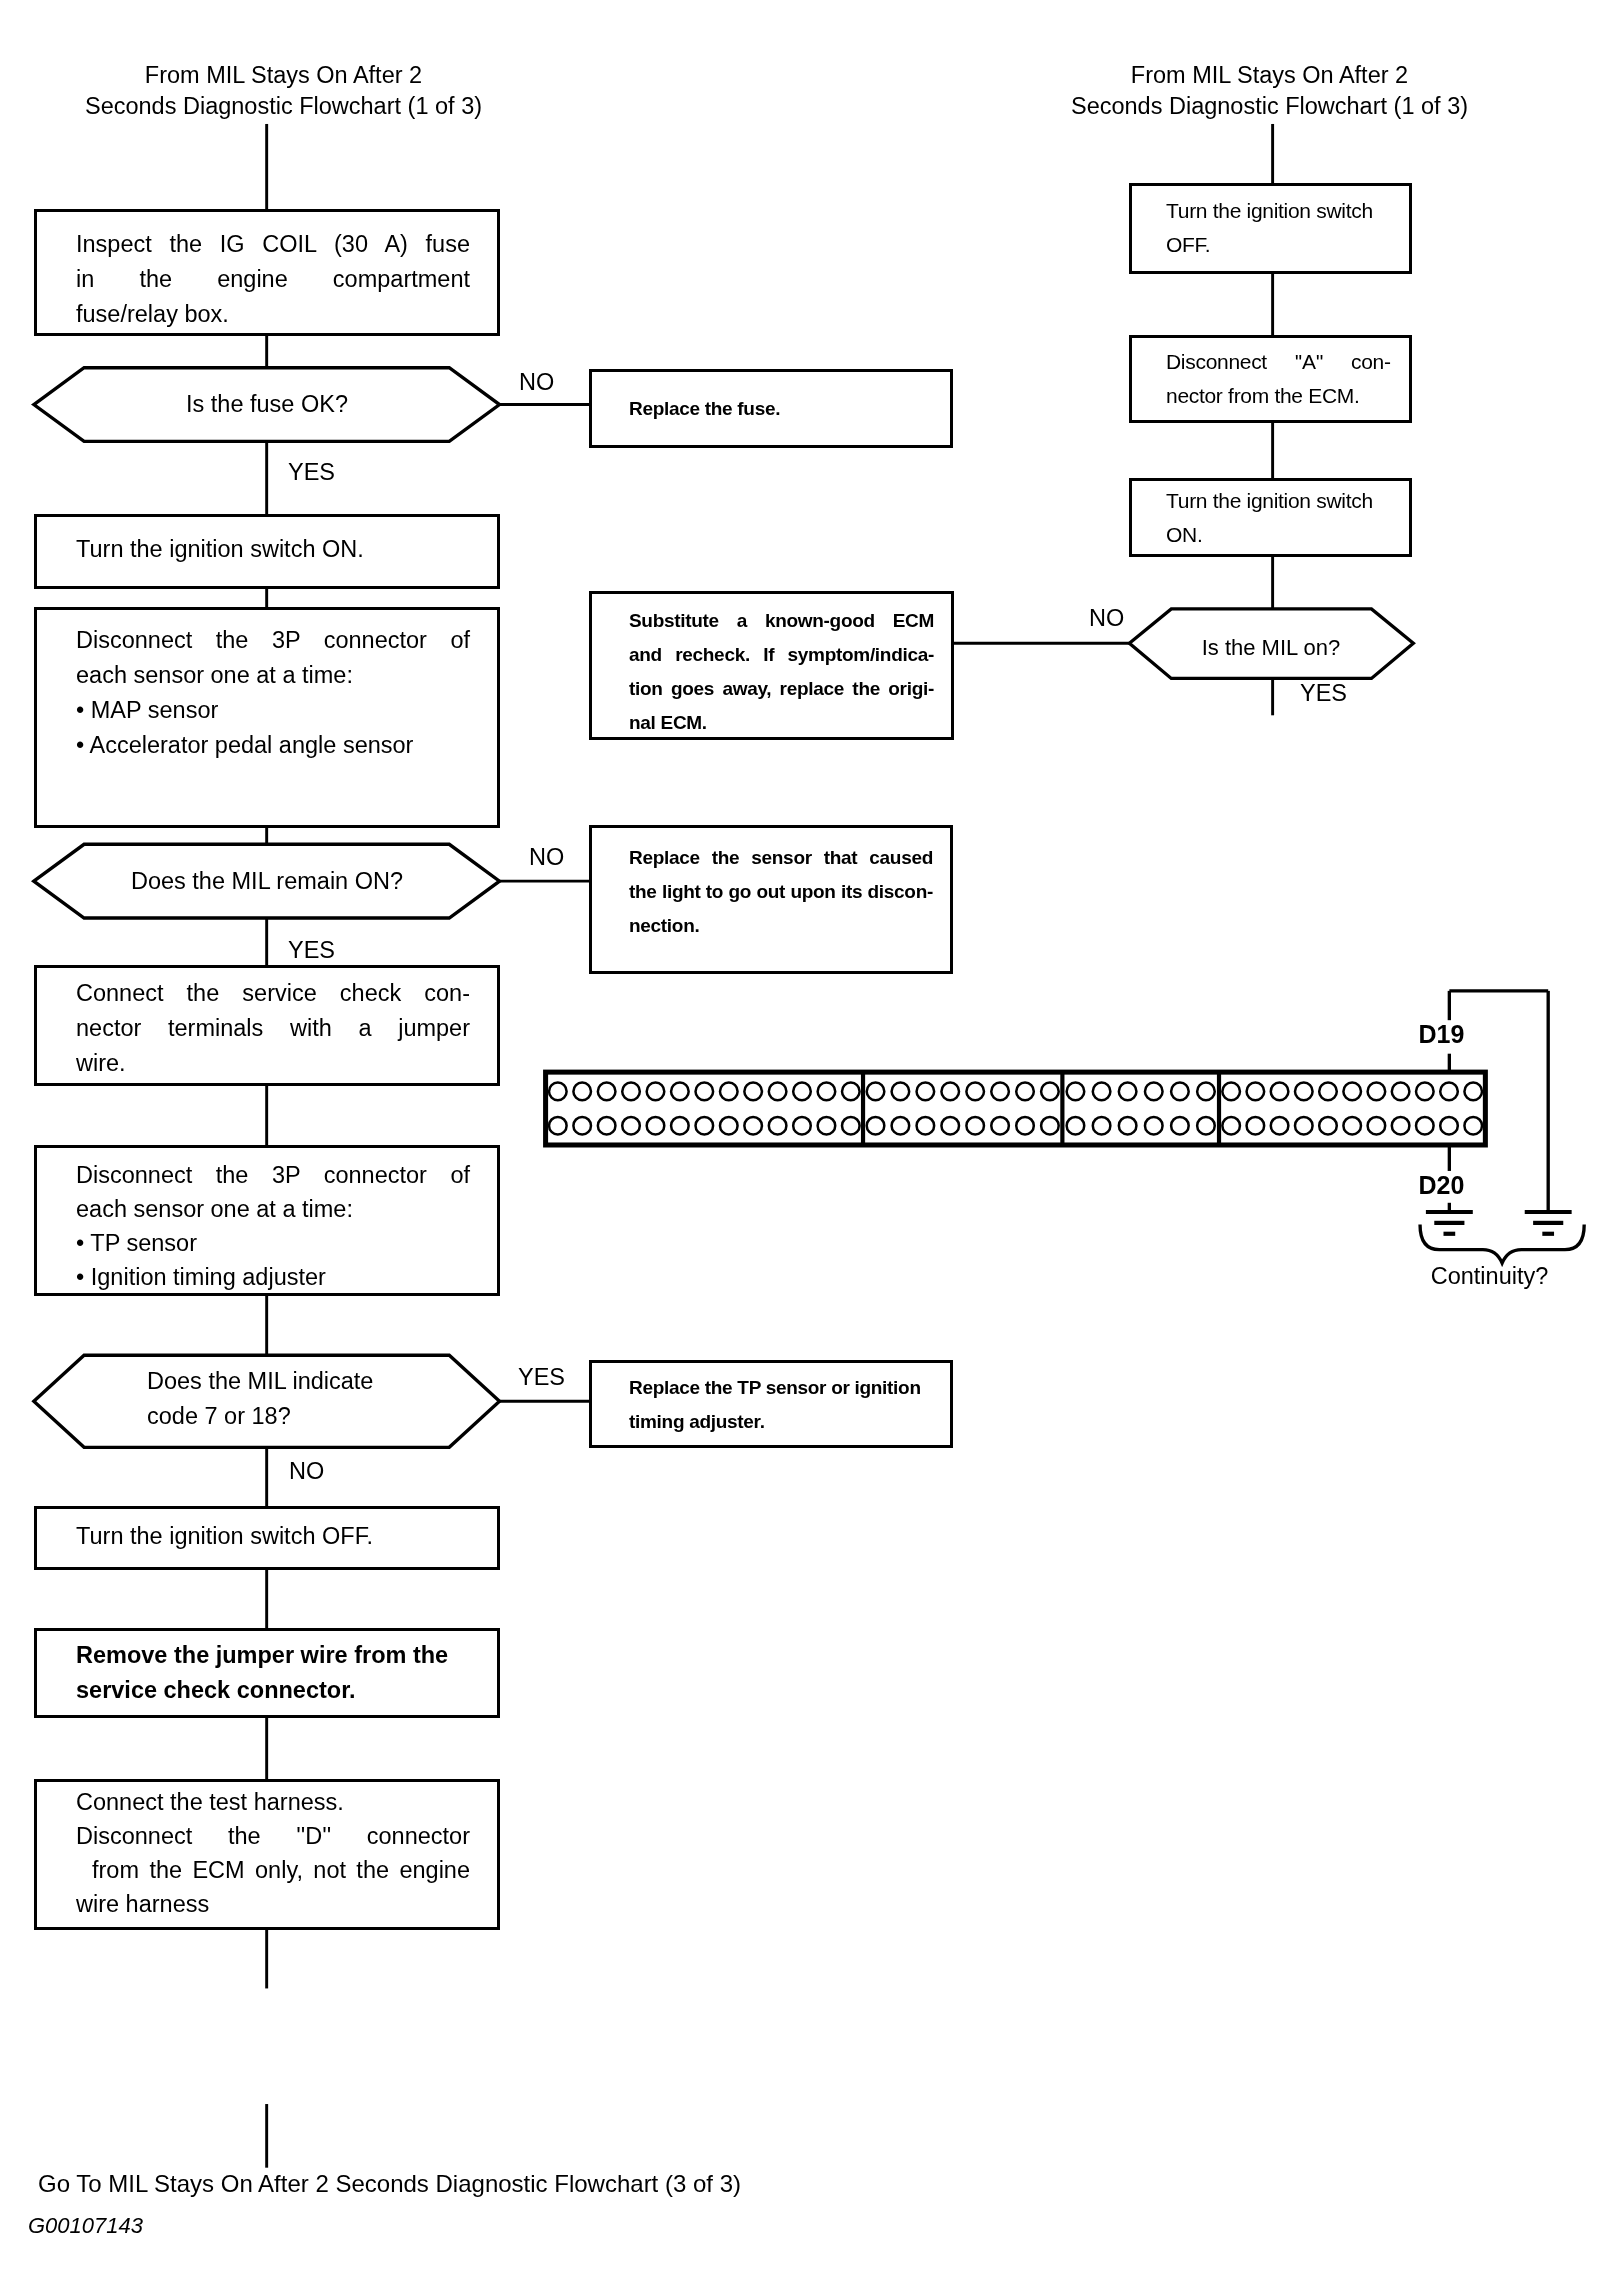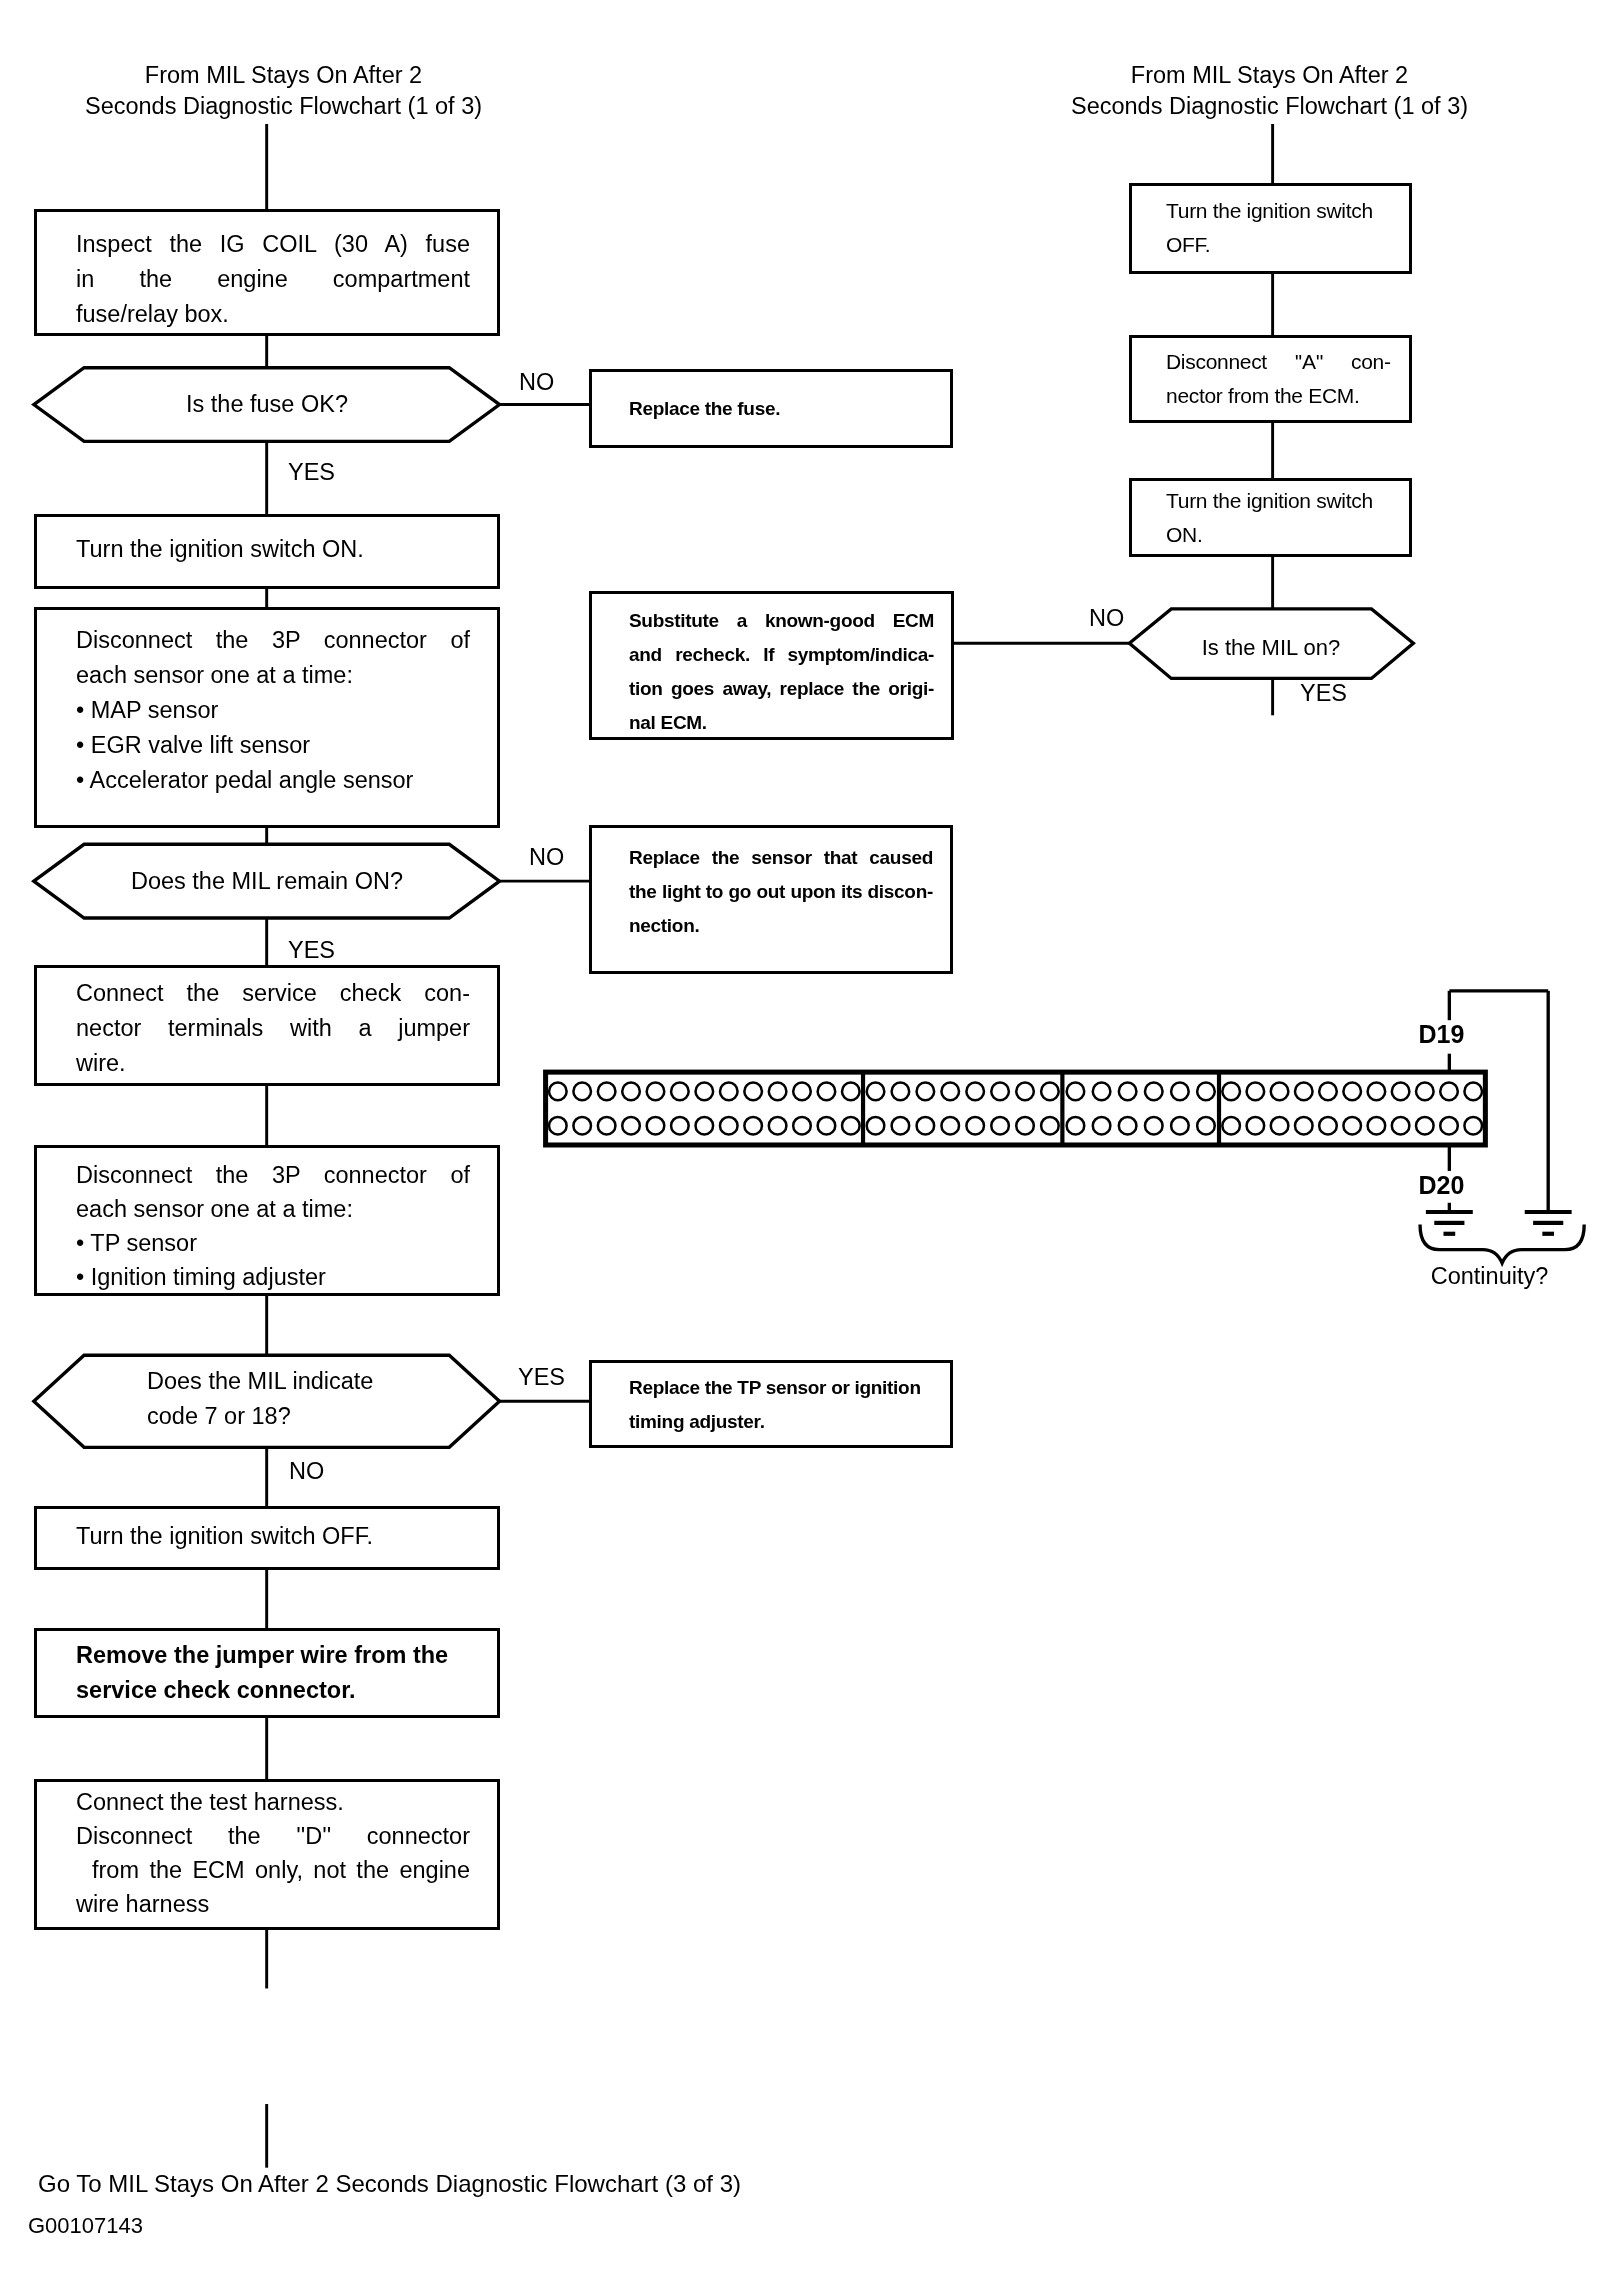--- a/index.html
+++ b/index.html
@@ -9,21 +9,21 @@
   .box{position:absolute;border:3.4px solid #000;background:#fff;box-sizing:border-box;z-index:2;}
   .box .ln{padding-left:39px;padding-right:27px;font-size:23.5px;line-height:35px;white-space:nowrap;}
   .nb .ln{padding-left:37px;padding-right:17px;font-size:19px;line-height:34px;letter-spacing:-0.3px;font-weight:bold;}
   .rc .ln{padding-left:34px;padding-right:18.4px;font-size:21px;line-height:34px;letter-spacing:-0.3px;}
   .jl{white-space:normal !important;text-align:justify;text-align-last:justify;}
   .hextext{position:absolute;z-index:2;font-size:23.5px;line-height:35px;}
   .lbl{position:absolute;z-index:2;font-size:23.5px;font-weight:normal;}
   .pinlbl{position:absolute;z-index:2;font-size:25px;font-weight:bold;text-align:center;}
   .hdr{position:absolute;z-index:2;font-size:23.5px;line-height:31px;text-align:center;}
   .ftr{position:absolute;z-index:2;font-size:24px;}
-  .gid{position:absolute;z-index:2;font-size:22px;}
+  .gid{position:absolute;z-index:2;font-size:22px;font-style:italic;}
   .ctr{text-align:center;}
 </style>
 </head>
 <body>
 
 <div id="page">
 
   <svg id="wires" width="1613" height="2295" viewBox="0 0 1925 2740">
     <g stroke="#000" stroke-width="3.5">
 
@@ -192,21 +192,20 @@
   </div>
 
   <div class="box" style="left:34px;top:514px;width:466px;height:75px;padding-top:15px;">
     <div class="ln">Turn the ignition switch ON.</div>
   </div>
 
   <div class="box" style="left:34px;top:607px;width:466px;height:221px;padding-top:13.4px;">
     <div class="ln jl">Disconnect the 3P connector of</div>
     <div class="ln">each sensor one at a time:</div>
     <div class="ln">• MAP sensor</div>
-    <div class="ln">• EGR valve lift sensor</div>
     <div class="ln">• Accelerator pedal angle sensor</div>
   </div>
 
   <div class="hextext ctr" style="left:34px;top:864px;width:466px;">Does the MIL remain ON?</div>
   <div class="lbl" style="left:529px;top:844px;">NO</div>
   <div class="lbl" style="left:288px;top:937px;">YES</div>
 
   <div class="box nb" style="left:589px;top:825px;width:364px;height:149px;padding-top:13.4px;">
     <div class="ln jl">Replace the sensor that caused</div>
     <div class="ln jl">the light to go out upon its discon-</div>

